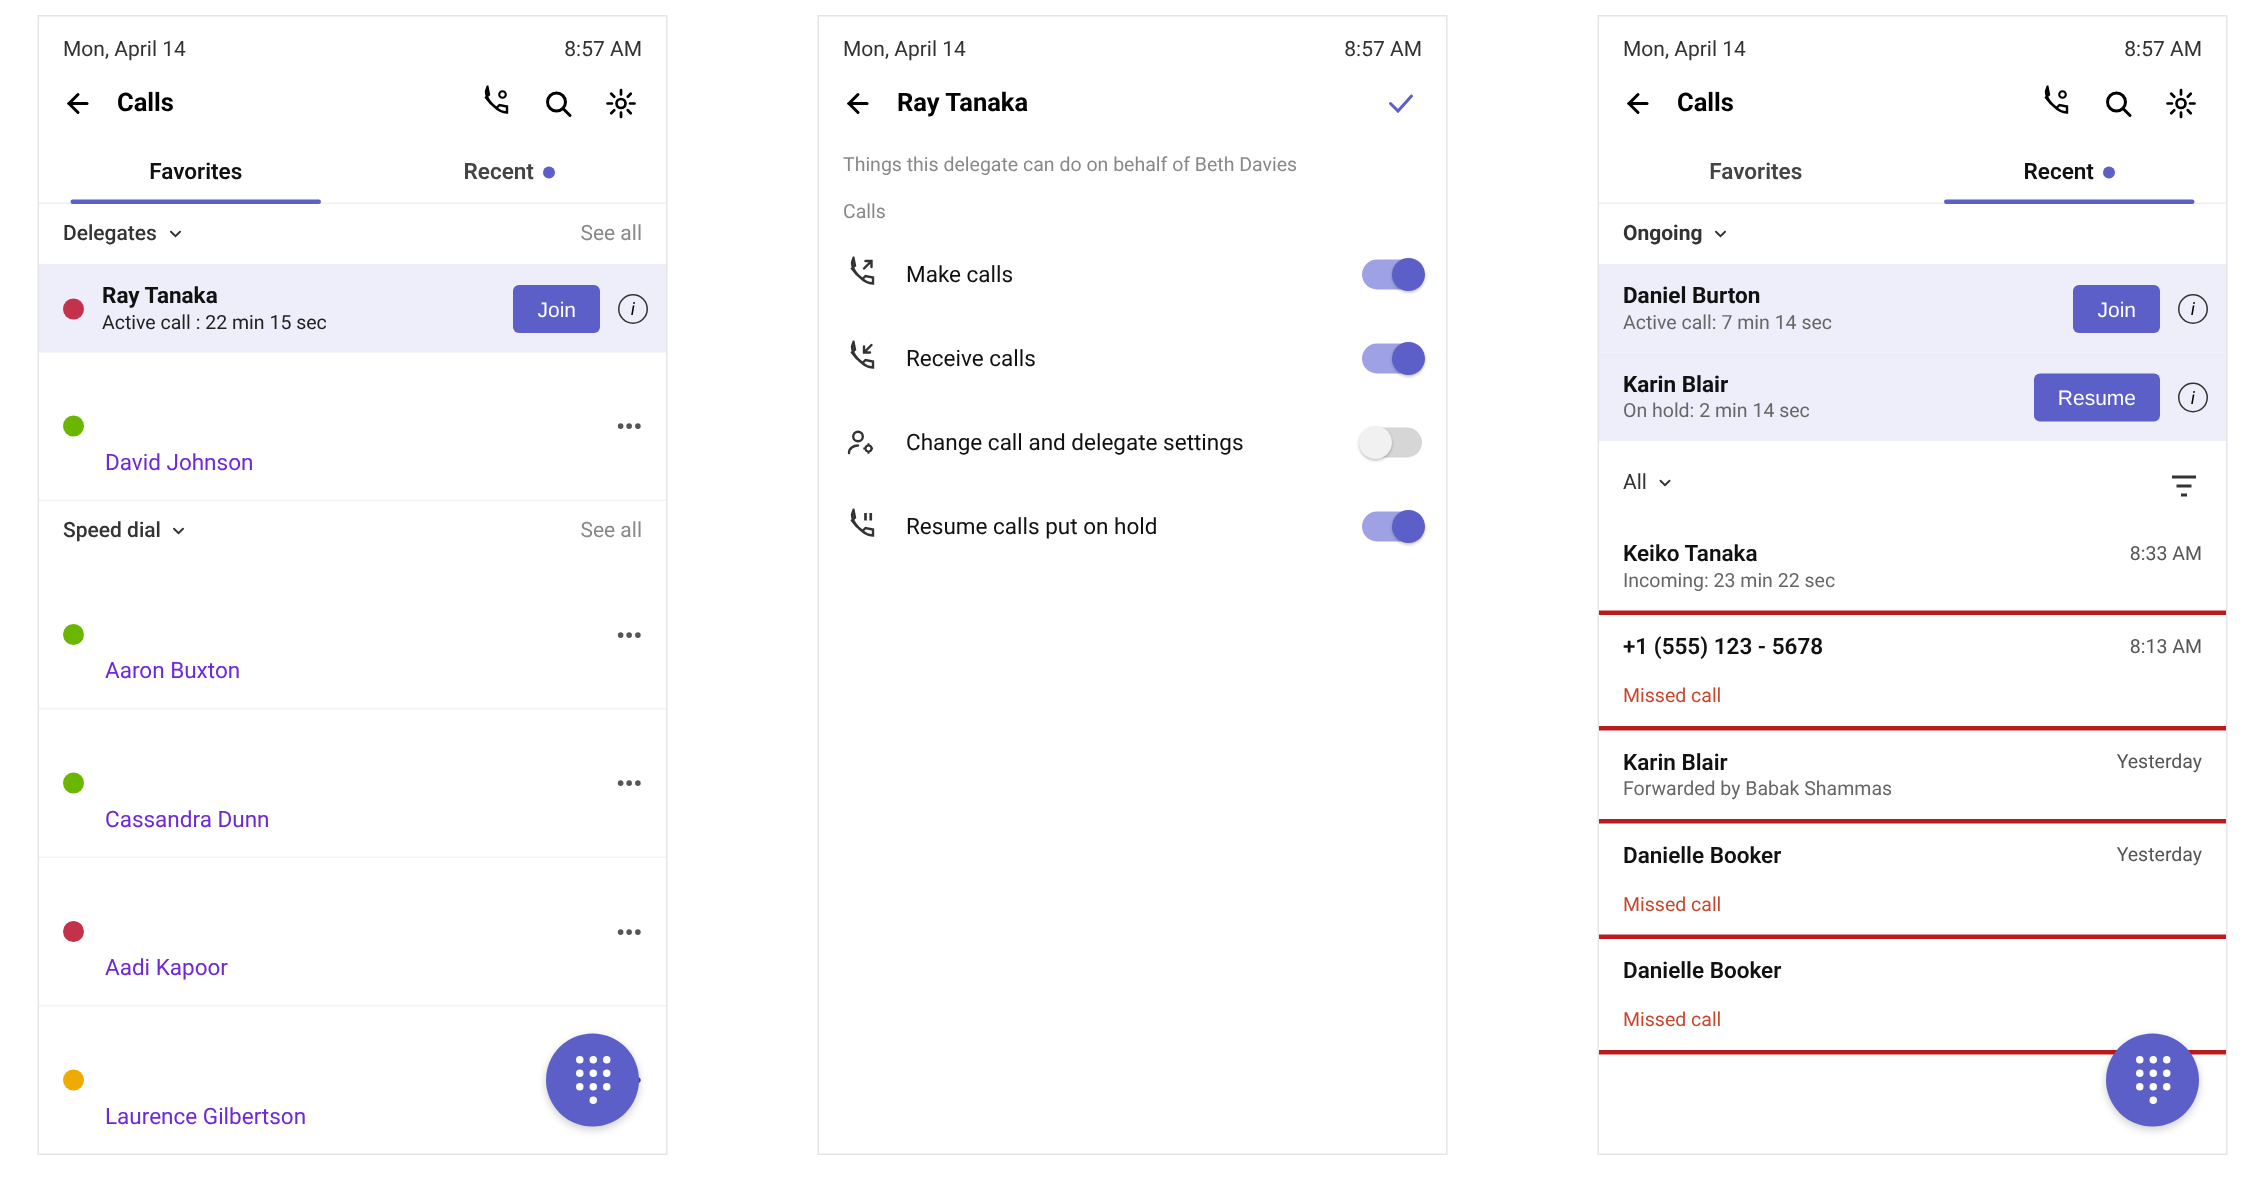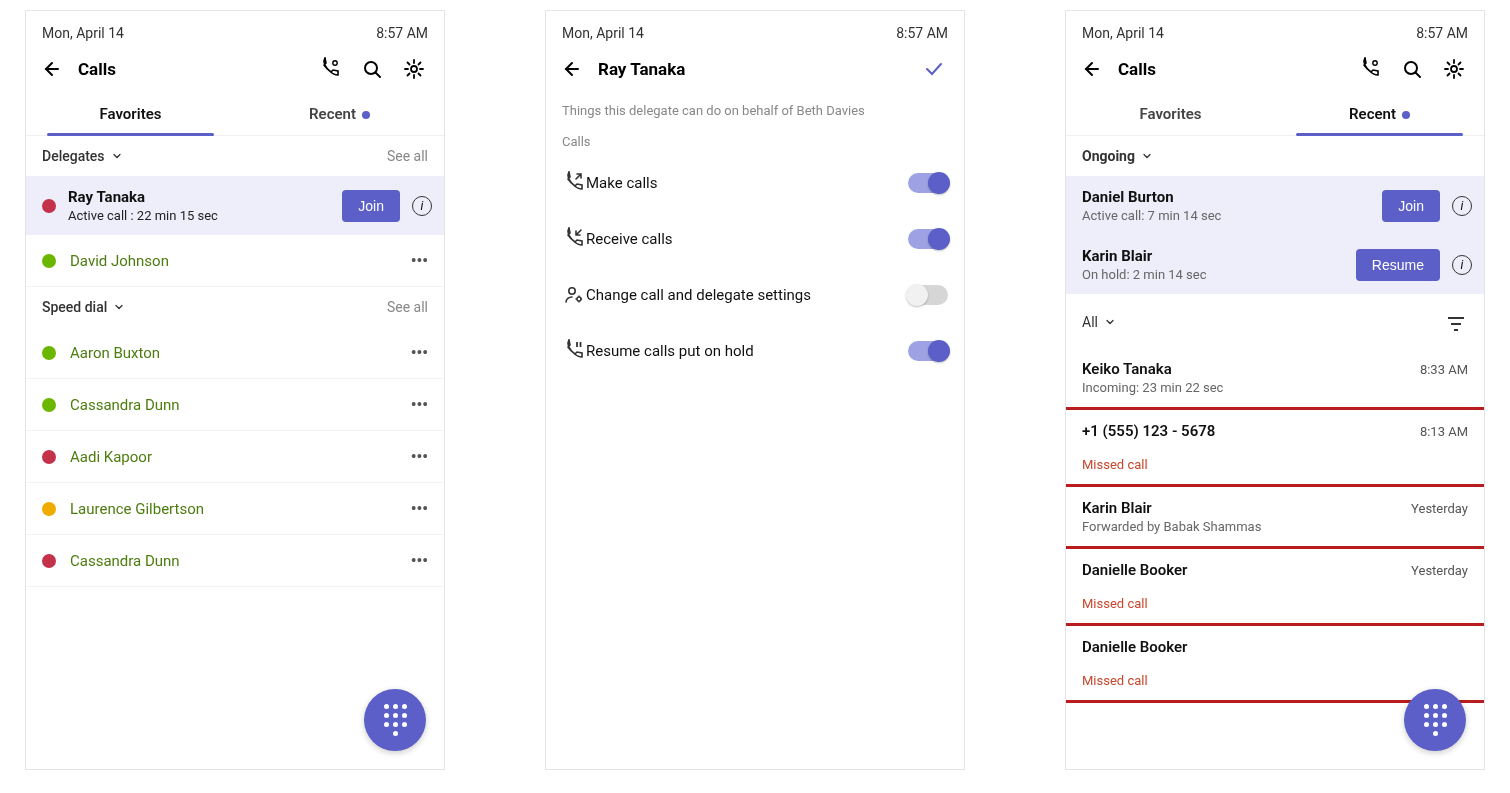--- a/index.html
+++ b/index.html
@@ -131,21 +131,21 @@
     font-size: 12px;
     font-style: italic;
     cursor: pointer;
   }
   .contact-row {
     display: flex; align-items: center;
     padding: 16px 16px;
     border-bottom: 1px solid #f3f3f3;
     gap: 14px;
   }
-  .contact-row .nm { font-size: 15px; color: #4d7c0f; flex: 1; }
+  .contact-row .nm { font-size: 15px; color: #6d28d9; flex: 1; margin-top: 48px; }
   .contact-row .more { color: #555; font-weight: 700; cursor: pointer; }
   .fab {
     position: absolute;
     right: 18px; bottom: 18px;
     width: 62px; height: 62px;
     border-radius: 50%;
     background: #5b5fc7;
     display: flex; align-items: center; justify-content: center;
     cursor: pointer;
     box-shadow: 0 2px 6px rgba(0,0,0,.2);
@@ -164,20 +164,21 @@
     color: #888; font-size: 13px;
     padding: 12px 16px 16px;
   }
   .perm-section-title {
     color: #888; font-size: 13px;
     padding: 0 16px 6px;
   }
   .perm-row {
     display: flex; align-items: center;
     padding: 16px 16px;
+    gap: 18px;
   }
   .perm-row .plabel { flex: 1; font-size: 15px; color: #111; }
   .perm-icon { width: 24px; height: 24px; flex-shrink: 0; color:#333; }
   .toggle {
     width: 40px; height: 20px;
     border-radius: 10px;
     position: relative;
     cursor: pointer;
   }
   .toggle.on { background: #9ea2e5; }

